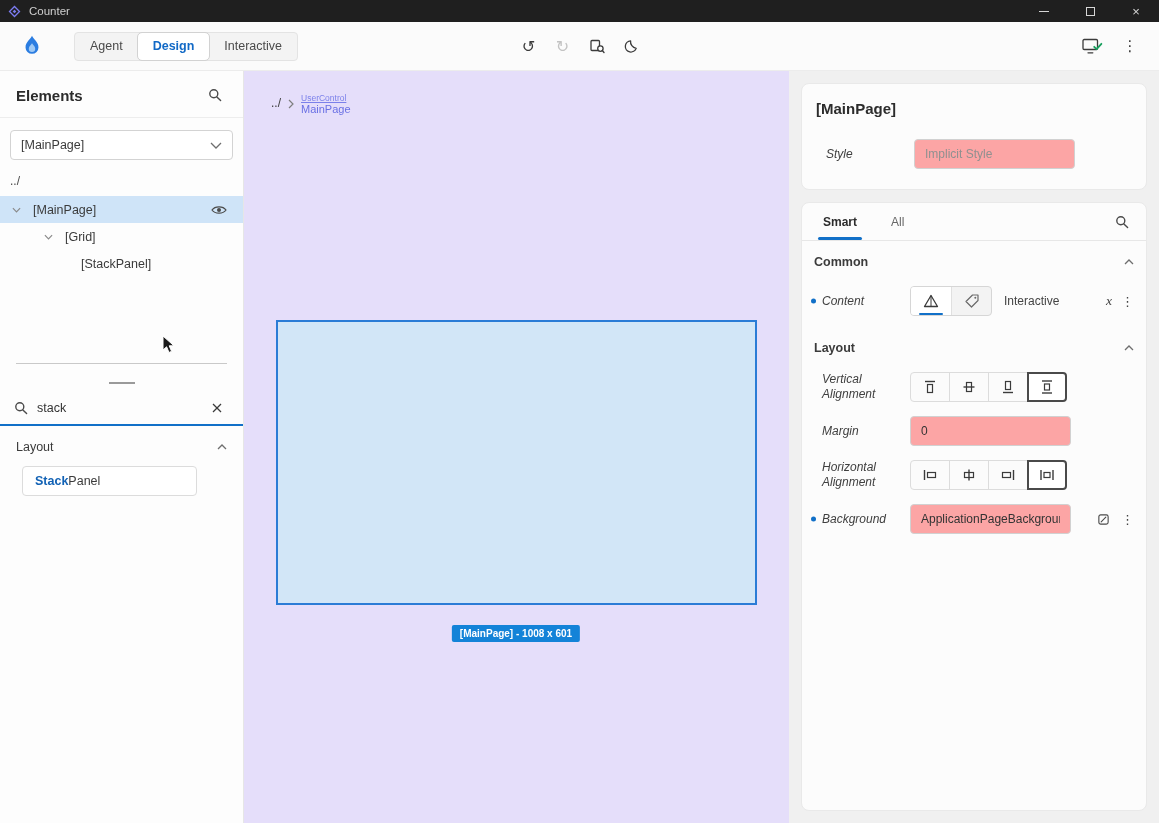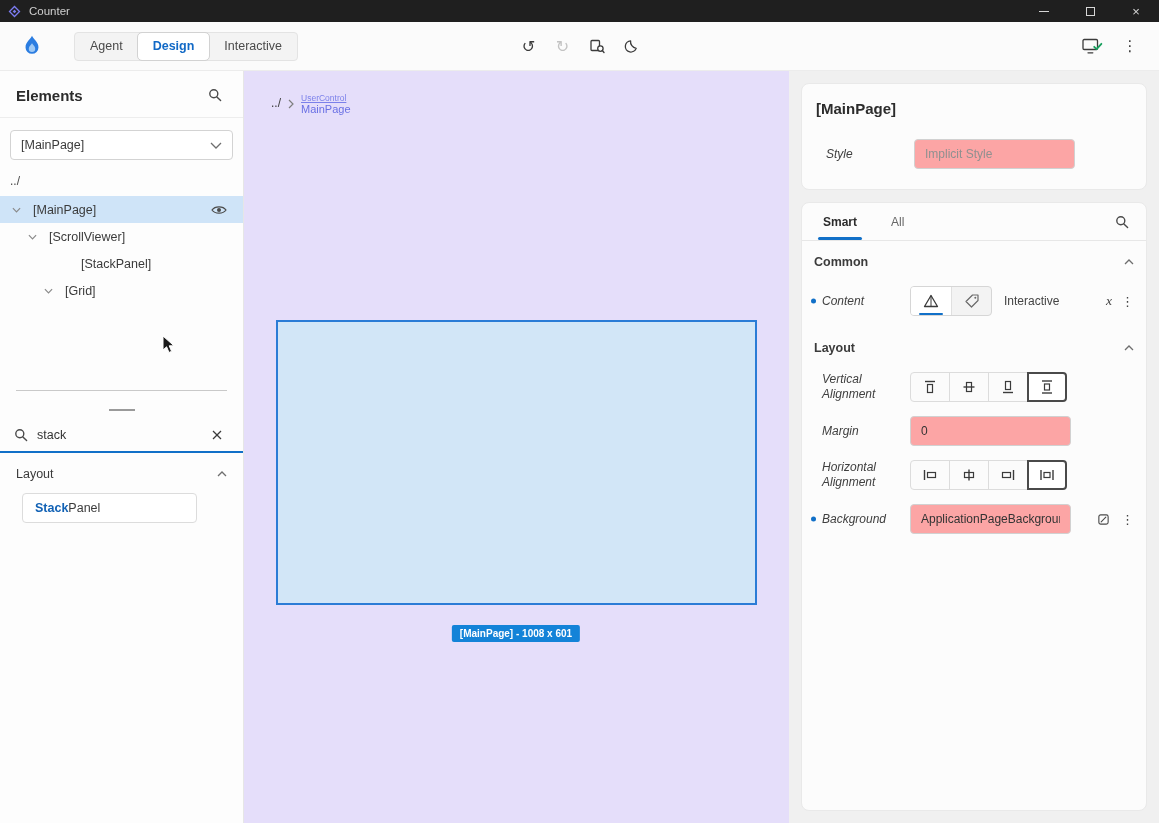--- a/index.html
+++ b/index.html
@@ -200,39 +200,31 @@
               </svg>
             </span>
           <span class="tree-label">[MainPage]</span>
           <button class="eye">
             <svg width="16" height="10" viewBox="0 0 16 10">
                 <path d="M1 5 C4 0.8 12 0.8 15 5 C12 9.2 4 9.2 1 5 Z" fill="none" stroke="#4a4a4a" stroke-width="1.2"></path>
                 <circle cx="8" cy="5" r="2" fill="#4a4a4a"></circle>
               </svg>
           </button>
         </div>
-        <div class="tree-row" style="--d:1">
-          <span class="tree-chevron">
-              <svg width="9" height="6" viewBox="0 0 10 6">
-                <polyline points="1,1 5,5 9,1" fill="none" stroke="#8a8a8a" stroke-width="1.3"></polyline>
-              </svg>
-            </span>
-          <span class="tree-label">[ScrollViewer]</span>
-        </div>
-        <div class="tree-row" style="--d:3">
-          <span class="tree-spacer"></span>
-          <span class="tree-label">[StackPanel]</span>
-        </div>
         <div class="tree-row" style="--d:2">
           <span class="tree-chevron">
               <svg width="9" height="6" viewBox="0 0 10 6">
                 <polyline points="1,1 5,5 9,1" fill="none" stroke="#8a8a8a" stroke-width="1.3"></polyline>
               </svg>
             </span>
           <span class="tree-label">[Grid]</span>
+        </div>
+        <div class="tree-row" style="--d:3">
+          <span class="tree-spacer"></span>
+          <span class="tree-label">[StackPanel]</span>
         </div>
       </div>
 
       <div class="tree-divider"></div>
       <div class="splitter"></div>
 
       <div class="search-box">
         <svg width="14" height="14" viewBox="0 0 14 14">
             <circle cx="5.8" cy="5.8" r="4" fill="none" stroke="#4a4a4a" stroke-width="1.4"></circle>
             <line x1="8.9" y1="8.9" x2="12.6" y2="12.6" stroke="#4a4a4a" stroke-width="1.4" stroke-linecap="round"></line>

